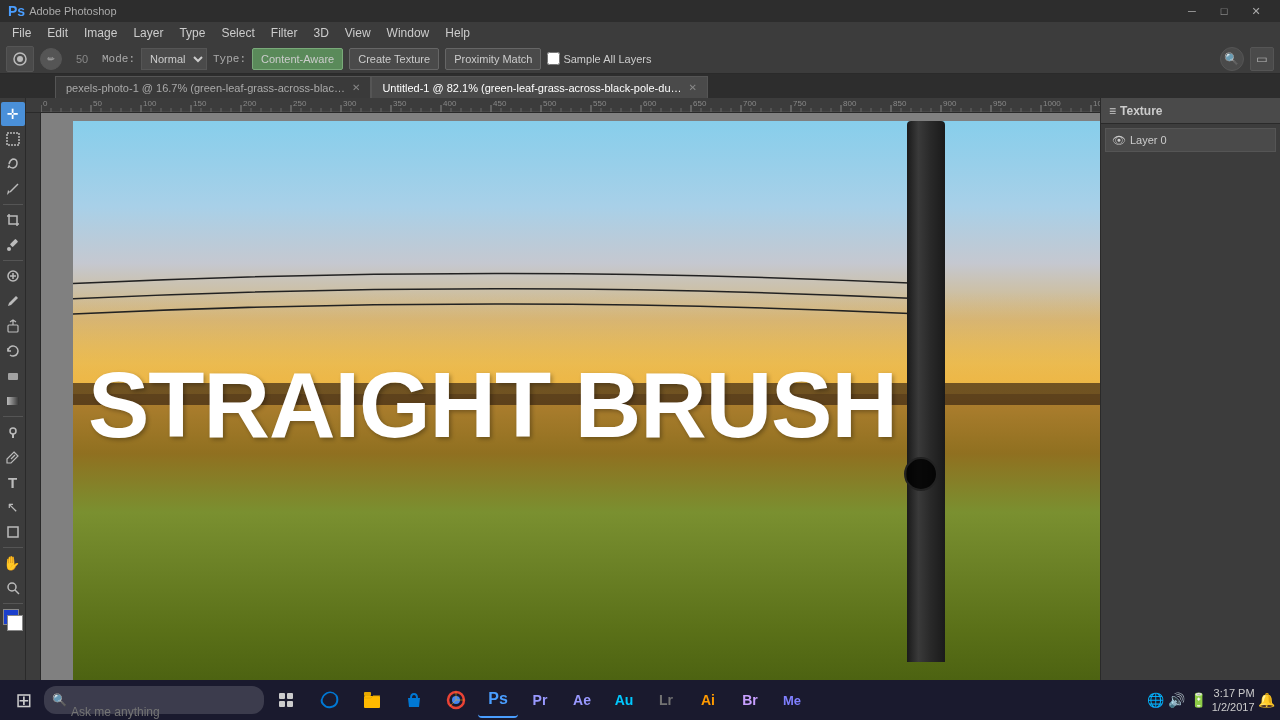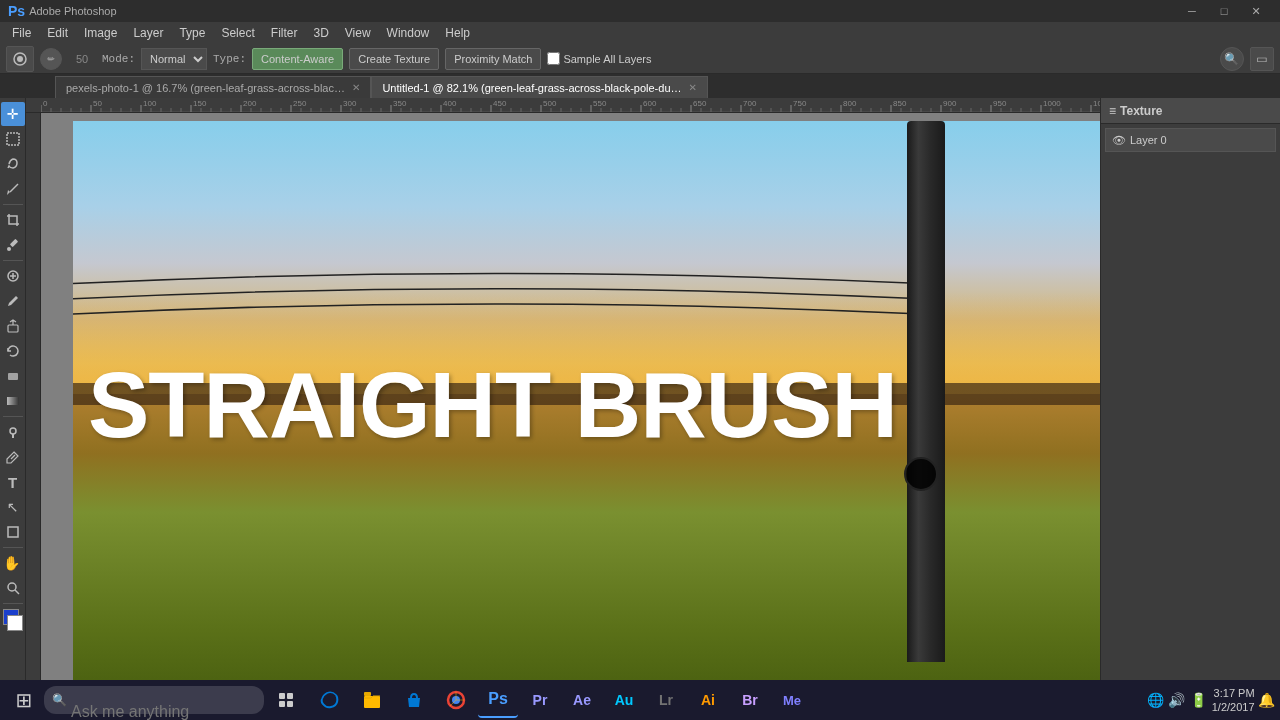--- a/index.html
+++ b/index.html
@@ -275,21 +275,21 @@
       padding: 0 8px;
       height: 28px;
       gap: 4px;
       min-width: 220px;
     }
     #search-bar input {
       background: transparent;
       border: none;
       outline: none;
       color: #ccc;
-      font-size: 16px;
+      font-size: 12px;
       width: 160px;
       margin-top: 23px;
     }
 
     .taskbar-app-btn {
       width: 40px;
       height: 36px;
       display: flex;
       align-items: center;
       justify-content: center;

